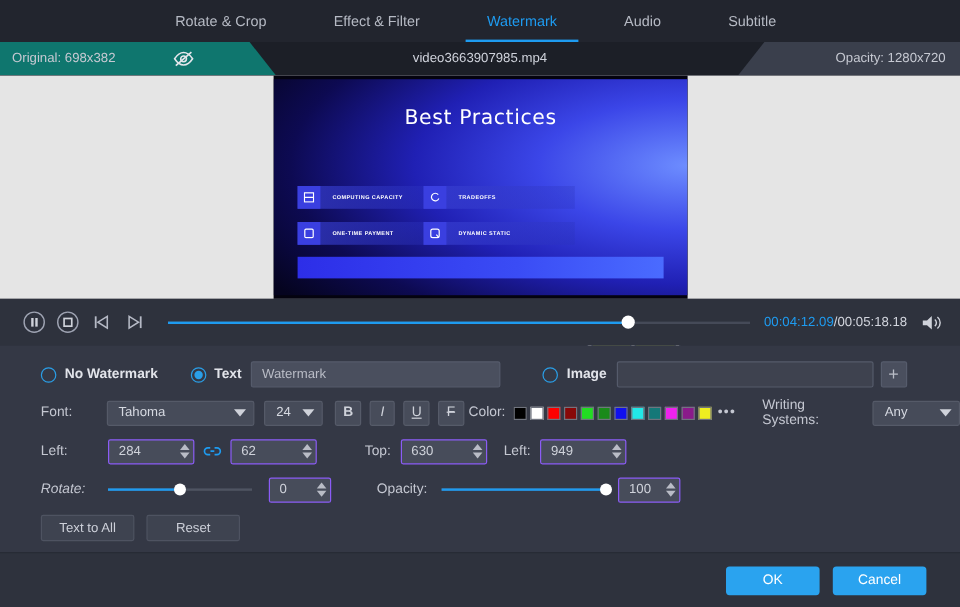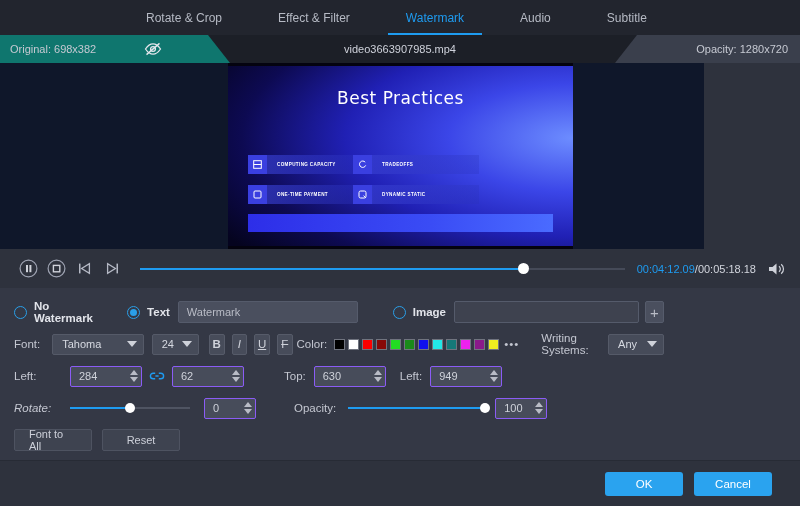--- a/index.html
+++ b/index.html
@@ -52,22 +52,22 @@
   }
   .info-right .lbl { font-size: 11px; color: #c6c9d2; margin-right: 12px; }
   .info-title {
     position: absolute; left: 0; right: 0; top: 0; height: 28px;
     display: flex; align-items: center; justify-content: center;
     font-size: 11px; color: #cfd2db;
   }
 
   
   .preview {
-    position: absolute; top: 63px; left: 0; width: 704px; height: 186px;
-    background: #0f172a;
+    position: absolute; top: 63px; left: 0; width: 800px; height: 186px;
+    background: #e5e5e5;
   }
   .video {
     position: absolute; left: 228px; top: 0; width: 345px; height: 186px;
     background: #04030f; overflow: hidden;
   }
   .slide {
     position: absolute; left: 0; top: 3px; width: 345px; height: 180px;
     background:
       radial-gradient(ellipse 120% 100% at 100% 40%, #6d8dff 0%, #3b46e8 30%, #2020b4 55%, #0d0a52 80%, #05041f 100%);
   }
@@ -136,21 +136,21 @@
   .time { font-size: 11px; color: #d2d5dd; white-space: nowrap; }
   .time .cur { color: #1e9bf0; }
   .vol { width: 26px; height: 24px; margin: 0 10px 0 8px; cursor: pointer;
          display: flex; align-items: center; justify-content: center; }
 
   
   .settings {
     position: absolute; top: 288px; left: 0; width: 800px; height: 172px;
     background: #343845;
   }
-  .row { position: absolute; left: 0; width: 664px; display: flex; align-items: center; }
+  .row { position: absolute; left: 0; width: 800px; display: flex; align-items: center; padding-left: 20px; }
   .lab { font-size: 11.5px; color: #c4c7d1; }
 
   .radio {
     width: 13px; height: 13px; border-radius: 50%; border: 1.5px solid #2a9fe8;
     background: transparent; display: inline-flex; align-items: center;
     justify-content: center; cursor: pointer; flex: 0 0 13px;
   }
   .radio.on::after { content: ""; width: 7px; height: 7px; border-radius: 50%; background: #2a9fe8; }
   .radio-lbl { font-size: 11.5px; color: #e2e4ea; font-weight: bold; margin-left: 7px; }
 
@@ -491,21 +491,21 @@
       <span class="spin" style="width:52px; margin-left:10px;">
         <span>100</span>
         <span class="arrows">
             <i class="ar-up"></i>
             <i class="ar-dn"></i>
           </span>
       </span>
     </div>
 
     <div class="row" style="top:140px; height:24px;">
-      <span class="pbtn" style="margin-left:14px; width:78px;">Font to All</span>
+      <span class="pbtn" style="margin-left:14px; width:78px;">Text to All</span>
       <span class="pbtn" style="margin-left:10px; width:78px;">Reset</span>
     </div>
   </div>
 
   <div class="footer">
     <button class="mainbtn" style="right:117px;">OK</button>
     <button class="mainbtn" style="right:28px;">Cancel</button>
   </div>
 
 </div>

